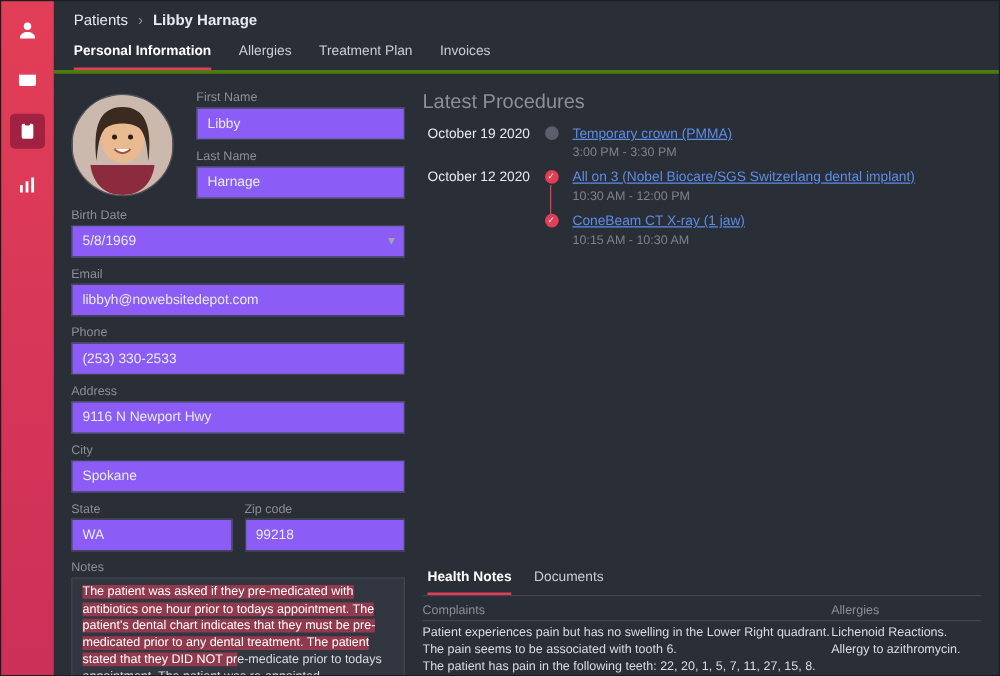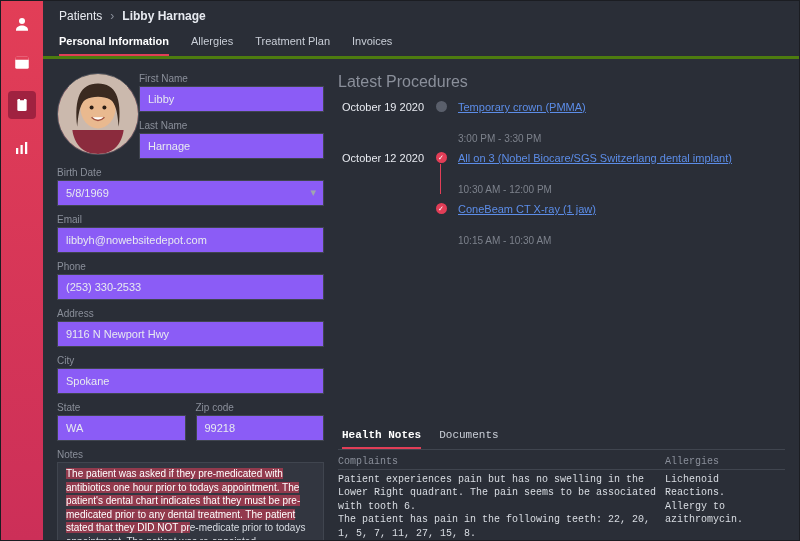--- a/index.html
+++ b/index.html
@@ -11,21 +11,21 @@
   .rail .icon.active { background: #a02240; padding:6px; border-radius:4px; width:28px;height:28px;}
   .main { flex: 1; display: flex; flex-direction: column; }
   .crumbs { display: flex; align-items: center; gap: 8px; padding: 8px 16px 4px; font-size: 12px; color: #e7eaf0; }
   .crumbs .chev { color:#8a8f9a; }
   .tabs { display: flex; gap: 22px; padding: 0 16px; border-bottom: 3px solid #4d7c0f; font-size: 11px; }
   .tabs .tab { padding: 8px 0 7px; color:#c9ced7; cursor:pointer; }
   .tabs .tab.active { color:#fff; font-weight:600; border-bottom: 2px solid #e23e57; }
   .content { flex:1; display:flex; overflow:hidden; }
   .col-left { width: 295px; padding: 14px 14px 0 14px; display:flex; flex-direction:column; overflow:hidden; }
   .col-right { flex:1; padding: 14px 14px 0 0; display:flex; flex-direction:column; overflow:hidden; position:relative;}
-  .top-row { display:flex; gap:0; }
+  .top-row { display:flex; gap:18px;align-items:center; }
   .avatar { width:82px; height:82px; border-radius:50%; flex:none; background: radial-gradient(circle at 50% 30%, #f2c7a8 0 28%, #40342d 28% 38%, #f2c7a8 38% 46%, #8b2b3d 46% 100%); border:1px solid #50555f;}
   .avatar-svg{width:100%;height:100%;}
   .name-fields { flex:1; display:flex; flex-direction:column; gap:8px; }
   .field-label { font-size:10px; color:#8a8f9a; margin-bottom:2px; }
   .input { width:100%; background:#8b5cf6; border:1px solid #40454f; color:#e7eaf0; font-size:11px; padding:5px 8px; height:26px; outline:none; }
   .select { position:relative; }
   .select::after { content:"▾"; position:absolute; right:8px; top:6px; color:#a0a5b0; pointer-events:none; }
   .field { margin-top:8px; }
   .two-col { display:flex; gap:10px; }
   .two-col > div { flex:1; }
@@ -35,23 +35,23 @@
   .section-title { font-size:16px; color:#8a8f9a; margin-bottom:10px; }
   .timeline { position:relative; padding-left:0; font-size:11px;}
   .tl-row { display:flex; align-items:flex-start; margin-bottom:8px; }
   .tl-date { width:96px; text-align:right; color:#e7eaf0; padding-right:10px; padding-top:0px; font-size:11px;}
   .tl-marker { width:14px; display:flex; justify-content:center; position:relative;}
   .tl-dot { width:11px; height:11px; border-radius:50%; border:2px solid #e23e57; background:#e23e57; position:relative; display:flex;align-items:center;justify-content:center;}
   .tl-dot.gray { border-color:#5a5f6b; background:#5a5f6b; }
   .tl-dot .chk { color:#fff; font-size:7px; line-height:1; }
   .tl-body { padding-left:10px; }
   .tl-link { color:#5c8de8; text-decoration:underline; cursor:pointer; font-size:11px;}
-  .tl-time { color:#7d828c; font-size:10px; margin-top:20px; }
+  .tl-time { color:#7d828c; font-size:10px; margin-top:4px; }
   .tl-line { position:absolute; left:6px; top:12px; width:1px; background:#e23e57; }
-  .bottom-panel { margin-top:auto;font-family:Liberation Mono, monospace; }
+  .bottom-panel { margin-top:auto; }
   .bp-tabs { display:flex; gap:18px; padding: 0 0 0 4px; border-bottom:1px solid #40454f; font-size:11px; margin-bottom:6px;}
   .bp-tabs .tab { padding:6px 0 6px; color:#c9ced7; cursor:pointer;}
   .bp-tabs .tab.active { color:#fff; font-weight:600; border-bottom:2px solid #e23e57;}
   .bp-body { display:flex; gap:0; font-size:10px; }
   .bp-col1 { flex:1; }
   .bp-col2 { width:120px; }
   .bp-h { font-size:10px; color:#8a8f9a; margin-bottom:3px; border-bottom:1px solid #40454f; padding-bottom:2px;}
   .bp-text { color:#d9dde3; line-height:1.35; }
   .frame { border:1px solid #1b1d22; height:100%; }
 </style>

